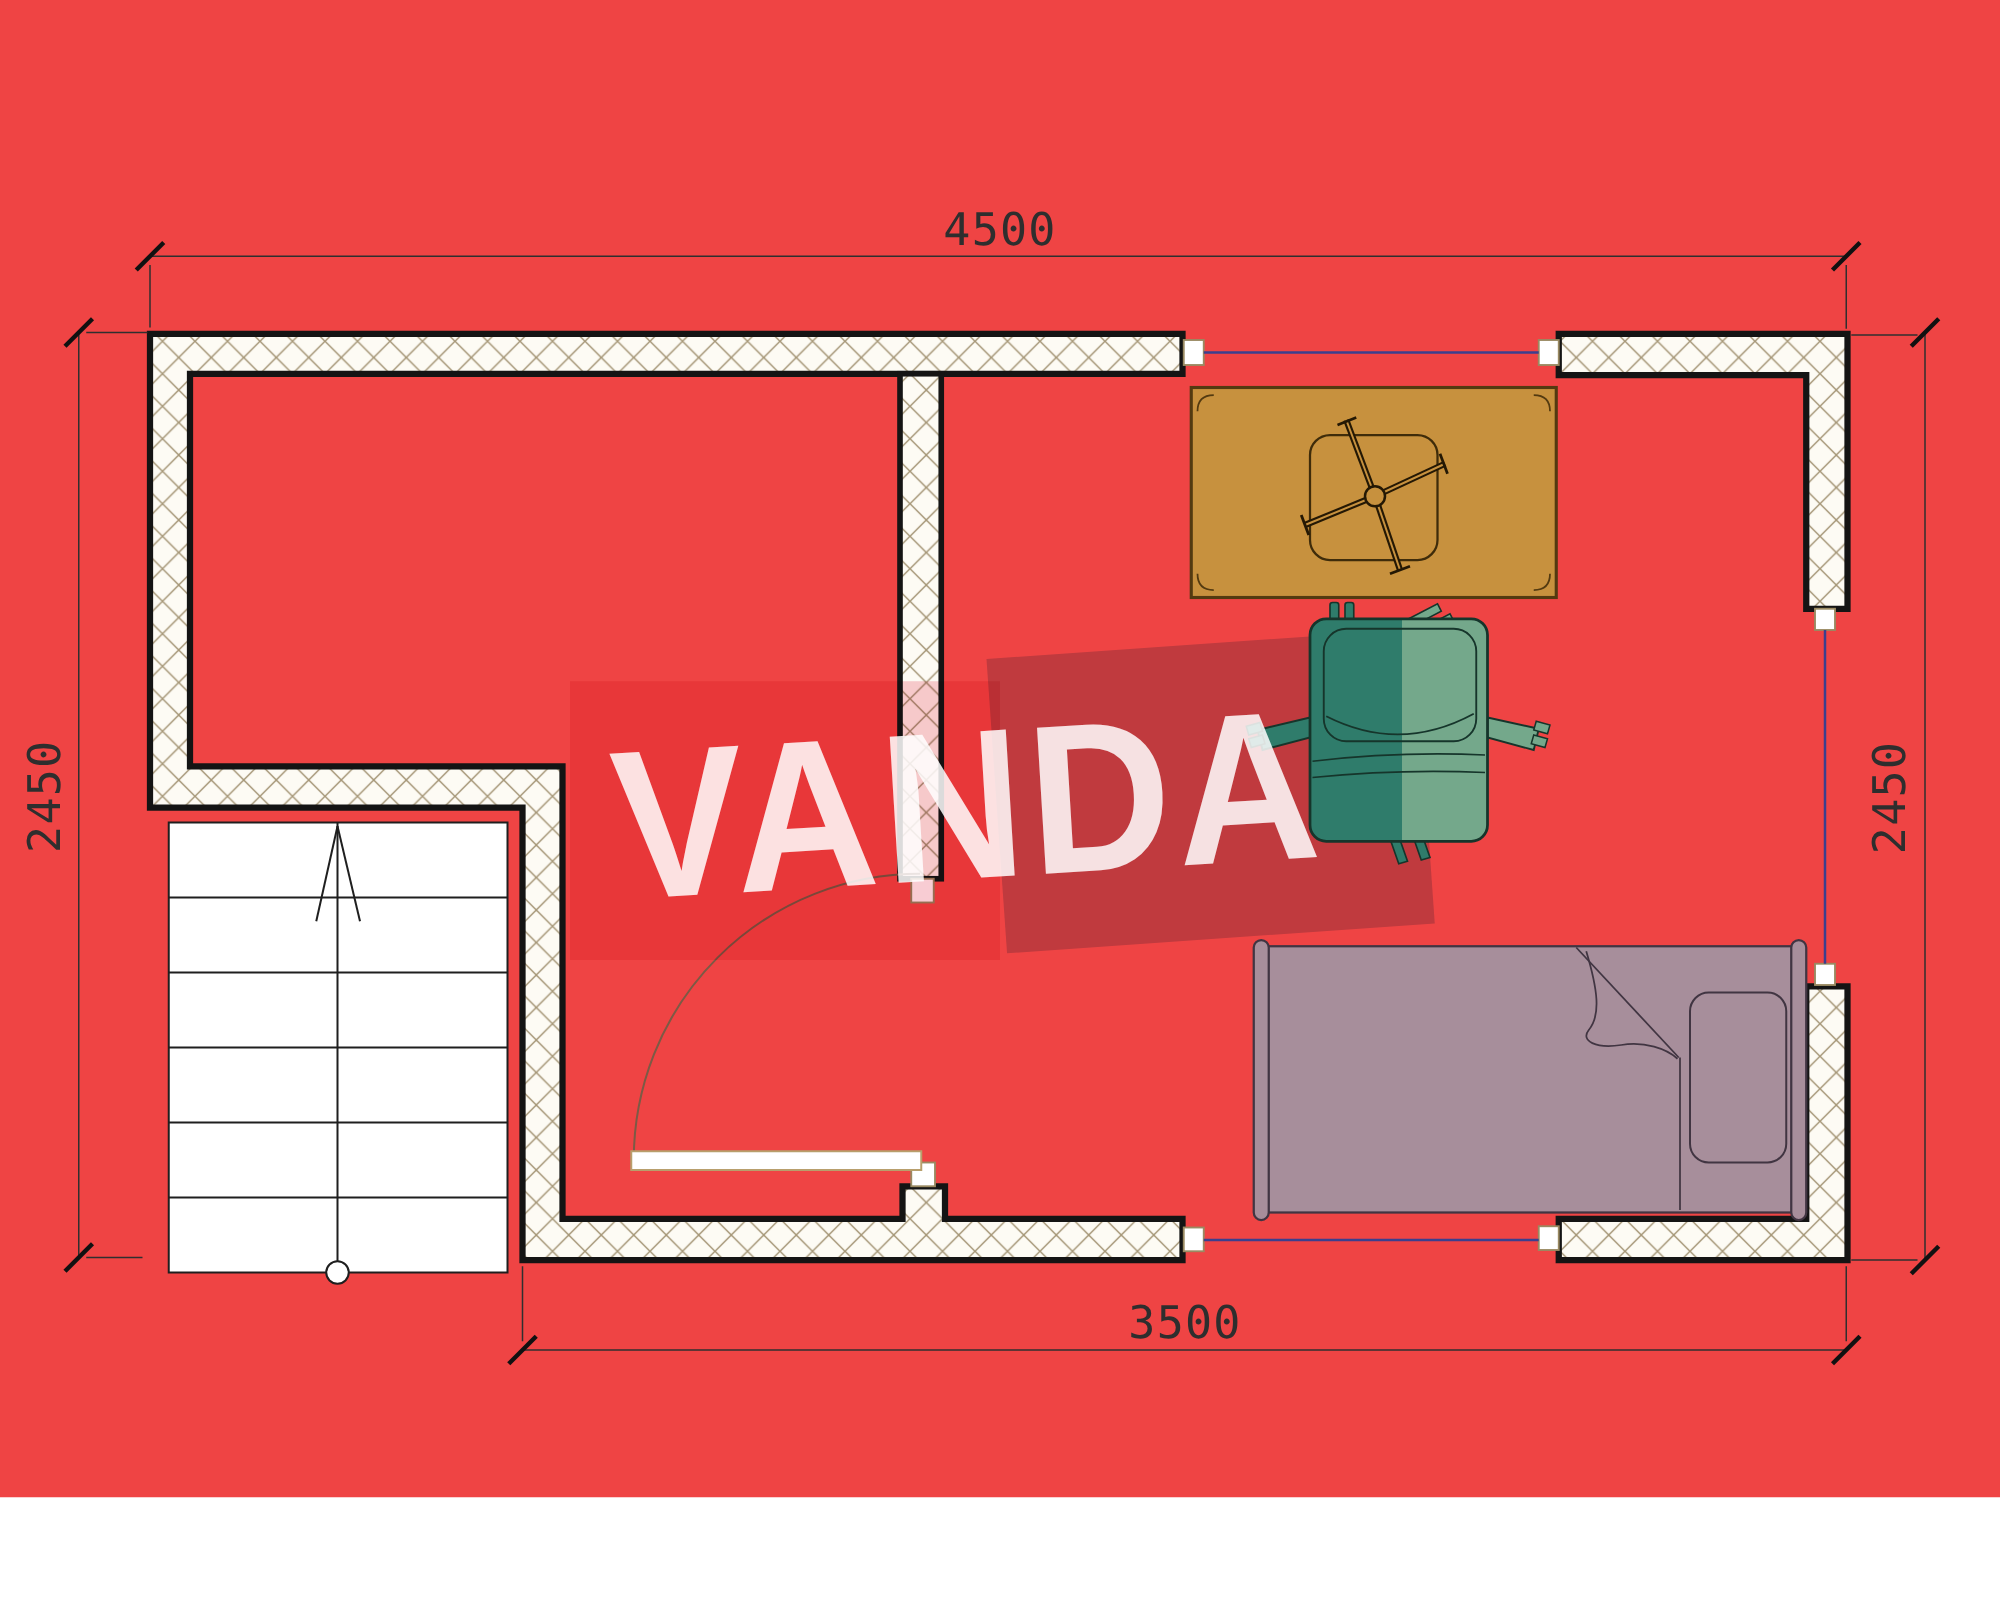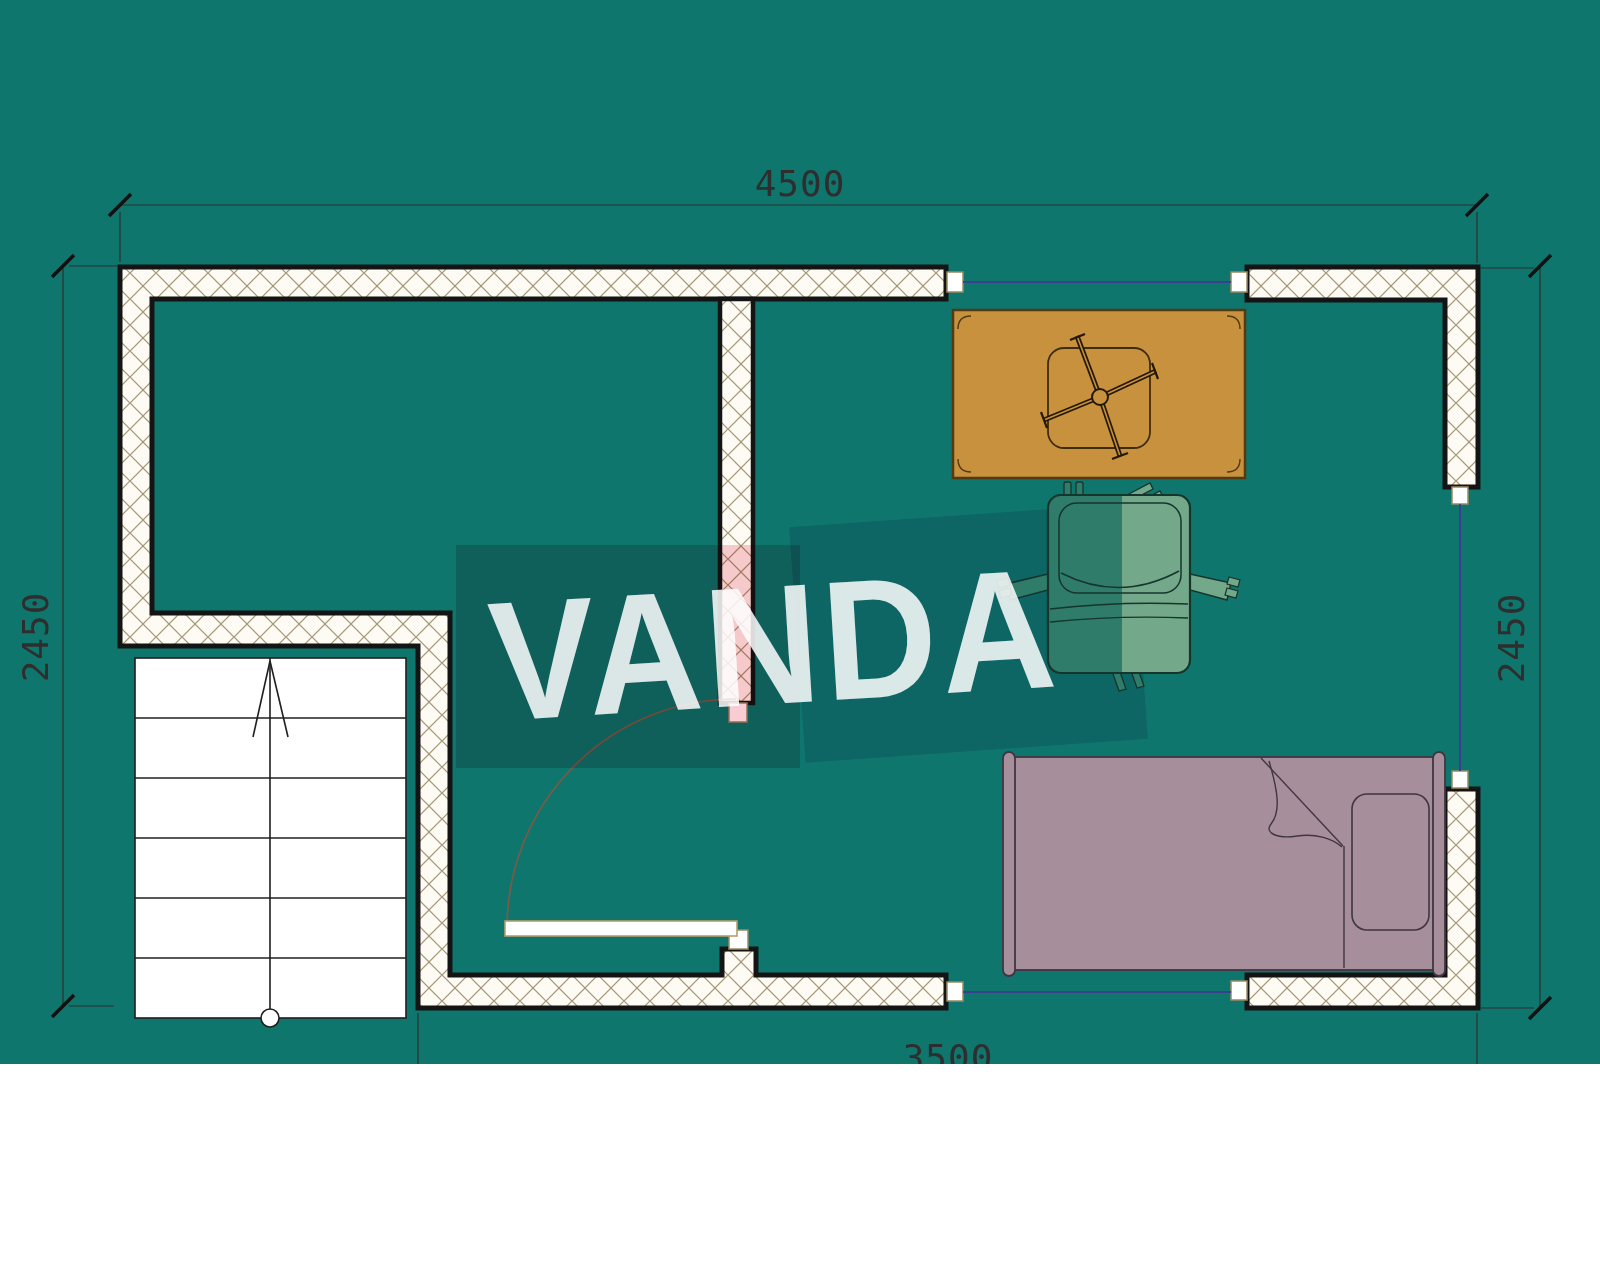--- a/index.html
+++ b/index.html
@@ -1,16 +1,16 @@
 <!DOCTYPE html>
 <html><head>
 <meta charset="utf-8">
 <style>
   html,body{margin:0;padding:0;background:#ffffff;}
-  #stage{position:relative;width:1600px;height:1064px;background:#0f766e;overflow:hidden;
+  #stage{position:relative;width:1600px;height:1198px;background:#ef4444;overflow:hidden;
          font-family:"DejaVu Sans", sans-serif;}
   #stage svg{position:absolute;left:0;top:0;}
   .layer-plan{z-index:1;}
   .wm-block{position:absolute;mix-blend-mode:multiply;z-index:2;}
   .wm-pink{left:456px;top:545px;width:344px;height:223px;background:#f8ccd3;}
   .wm-blue{left:797px;top:515px;width:343px;height:236px;background:#cdd9e8;transform:rotate(-4deg);}
   .layer-furniture{z-index:3;}
   .wm-text{position:absolute;left:490px;top:577px;z-index:4;
            font-family:"Liberation Sans", sans-serif;font-weight:bold;font-size:170px;line-height:1;
            color:rgba(255,255,255,0.85);letter-spacing:4px;white-space:nowrap;

